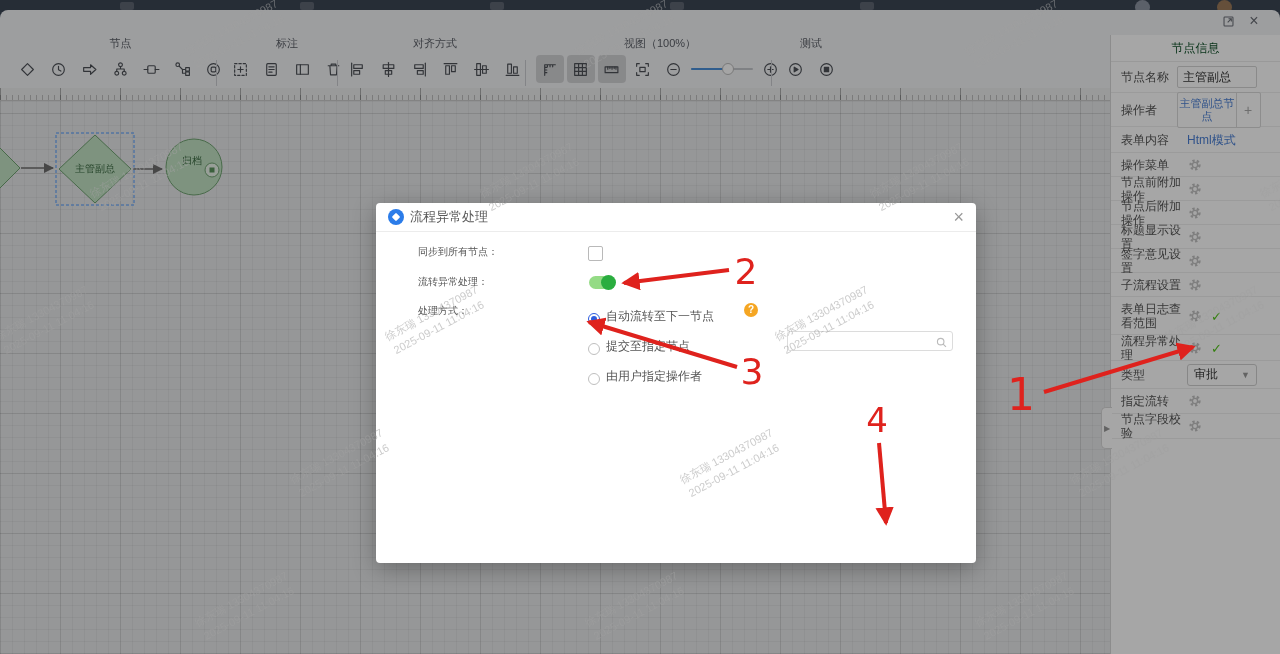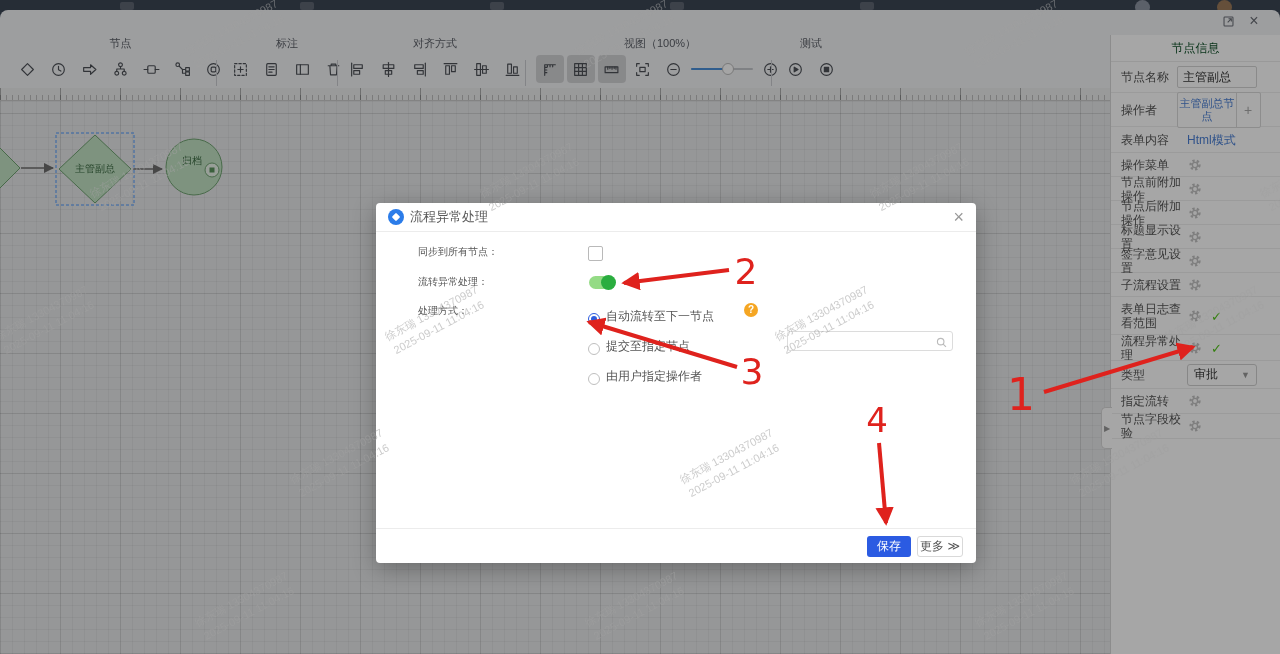--- a/index.html
+++ b/index.html
@@ -534,24 +534,20 @@
   <div id="m-search">
     <input type="text" placeholder="" style="">
     <span class="mag">
       <svg width="13" height="13" viewBox="0 0 16 16" fill="none" stroke="#bbb" stroke-width="1.4">
         <circle cx="7" cy="7" r="4"></circle>
           <path d="M10 10l3.5 3.5"></path>
       </svg>
     </span>
   </div>
 
-  <div id="modal-footer">
-    <button id="btn-save">保存</button>
-    <button id="btn-more">更多 ≫</button>
-  </div>
 </div>
 
 <div id="wm-layer">
     <div class="wm" style="left: 150px; top: 18px;">徐东瑞 13304370987<br>2025-09-11 11:04:16</div>
     <div class="wm" style="left: 540px; top: 18px;">徐东瑞 13304370987<br>2025-09-11 11:04:16</div>
     <div class="wm" style="left: 930px; top: 18px;">徐东瑞 13304370987<br>2025-09-11 11:04:16</div>
     <div class="wm" style="left: 55px; top: 161px;">徐东瑞 13304370987<br>2025-09-11 11:04:16</div>
     <div class="wm" style="left: 445px; top: 161px;">徐东瑞 13304370987<br>2025-09-11 11:04:16</div>
     <div class="wm" style="left: 835px; top: 161px;">徐东瑞 13304370987<br>2025-09-11 11:04:16</div>
     <div class="wm" style="left: 1225px; top: 161px;">徐东瑞 13304370987<br>2025-09-11 11:04:16</div>

